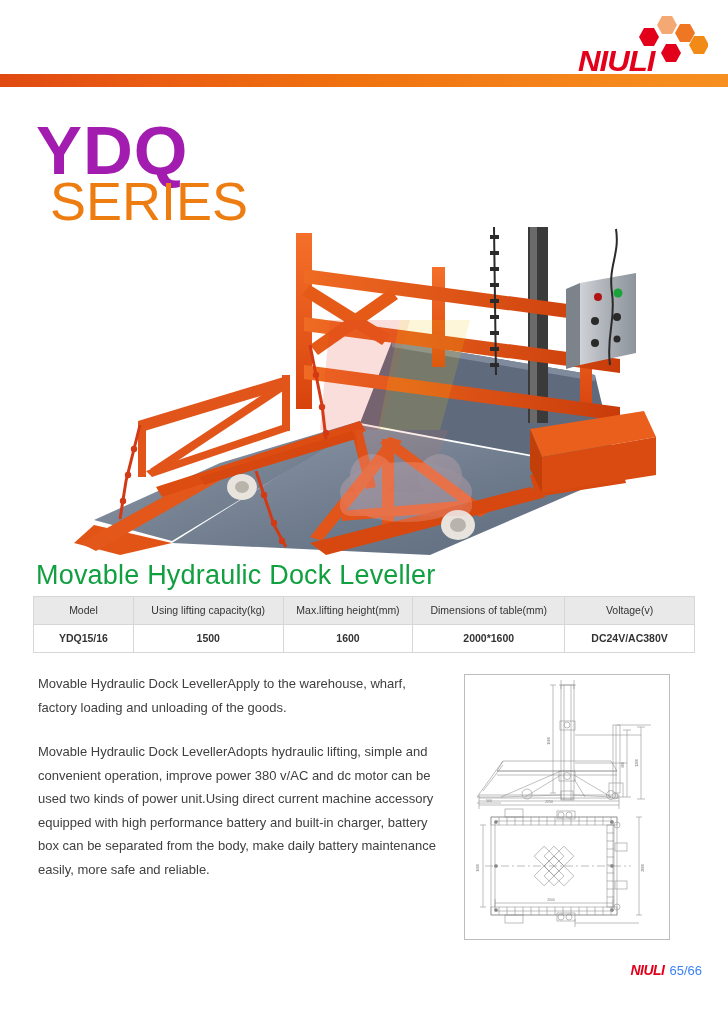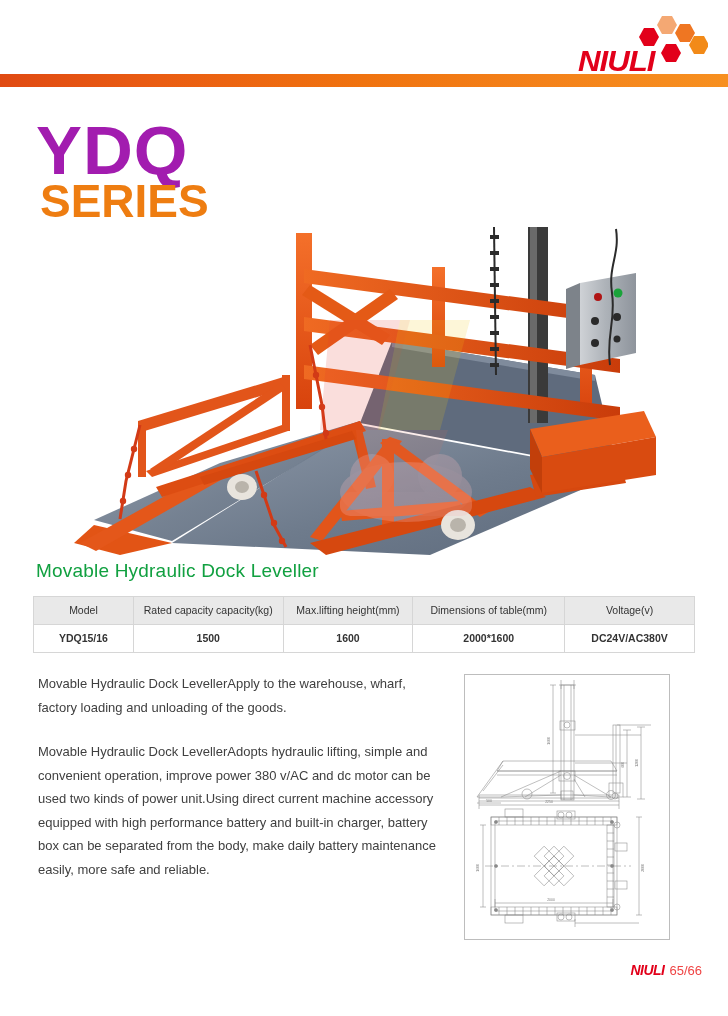--- a/index.html
+++ b/index.html
@@ -28,34 +28,34 @@
   }
 
   
   .series { position: absolute; left: 36px; top: 118px; width: 300px; height: 115px; }
   .series-main {
     font-size: 69px; font-weight: bold; color: #a21caf;
     letter-spacing: 1px; line-height: 66px;
     font-family: "Liberation Sans", sans-serif;
   }
   .series-sub {
-    font-size: 46px; font-weight: bold; color: #ee7d11;
-    letter-spacing: 0px; line-height: 46px; margin-top: -6px; margin-left: 4px;
+    font-size: 54px; font-weight: normal; color: #ee7d11;
+    letter-spacing: 0px; line-height: 46px; margin-top: -6px; margin-left: 14px;
     font-family: "Liberation Sans", sans-serif;
   }
 
   
   .photo-area { position: absolute; left: 60px; top: 225px; width: 640px; height: 330px; }
   .photo-area svg { display: block; }
   .watermark { position: absolute; left: 200px; top: 55px; width: 300px; height: 260px; opacity: .30; }
 
   
   .product-title {
     position: absolute; left: 36px; top: 560px;
-    font-size: 19px; color: #11a040; font-weight: normal; letter-spacing: .2px;
+    font-size: 27px; color: #11a040; font-weight: normal; letter-spacing: .2px;
     font-family: "Liberation Sans", sans-serif;
   }
 
   
   .spec-table {
     position: absolute; left: 33px; top: 596px; width: 662px;
     border-collapse: collapse; font-size: 10.5px; color: #333;
   }
   .spec-table th, .spec-table td {
     border: 1px solid #d6d6d6; text-align: center; font-weight: normal;
@@ -82,21 +82,21 @@
     border: 1px solid #bdbdbd; background: #ffffff; overflow: hidden;
   }
   .drawing-panel svg { display: block; }
 
   
   .footer { position: absolute; right: 26px; top: 962px; height: 18px; display: flex; align-items: baseline; gap: 5px; }
   .footer-logo {
     font-size: 14px; font-weight: bold; font-style: italic; color: #e2001a;
     letter-spacing: -.5px; font-family: "Liberation Sans", sans-serif;
   }
-  .footer-page { font-size: 13px; color: #ef4444; font-family: "Liberation Sans", sans-serif; }
+  .footer-page { font-size: 13px; color: #3b82f6; font-family: "Liberation Sans", sans-serif; }
 </style>
 </head>
 <body>
 
 <div class="page">
 
   <div class="header">
     <div class="logo-block">
       <div class="logo-hexes">
         <svg width="80" height="56" viewBox="0 0 80 56" xmlns="http://www.w3.org/2000/svg">
@@ -251,21 +251,21 @@
       </g>
     </svg>
   </div>
 
   <div class="product-title">Movable Hydraulic Dock Leveller</div>
 
   <table class="spec-table">
     <thead>
       <tr>
         <th class="col-model">Model</th>
-        <th class="col-cap">Rated capacity capacity(kg)</th>
+        <th class="col-cap">Using lifting capacity(kg)</th>
         <th class="col-height">Max.lifting height(mm)</th>
         <th class="col-dims">Dimensions of table(mm)</th>
         <th class="col-volt">Voltage(v)</th>
       </tr>
     </thead>
     <tbody>
       <tr>
         <td>YDQ15/16</td>
         <td>1500</td>
         <td>1600</td>

